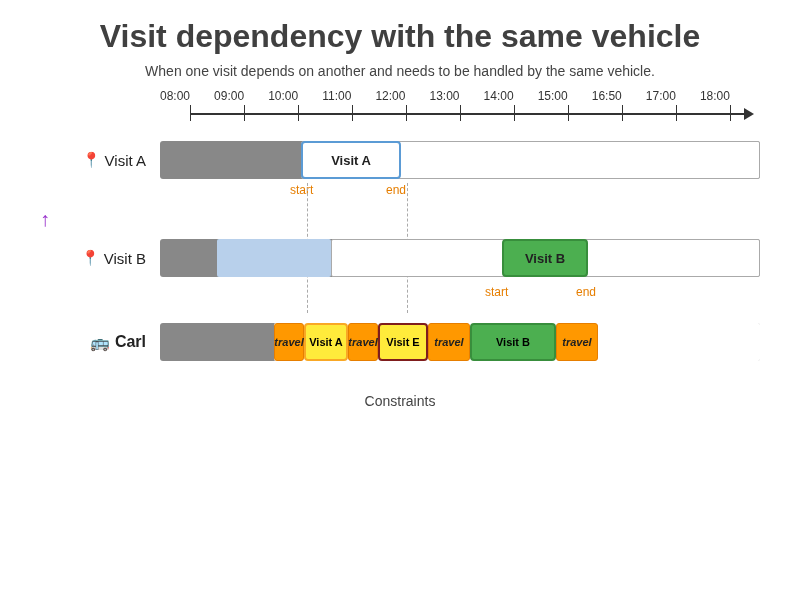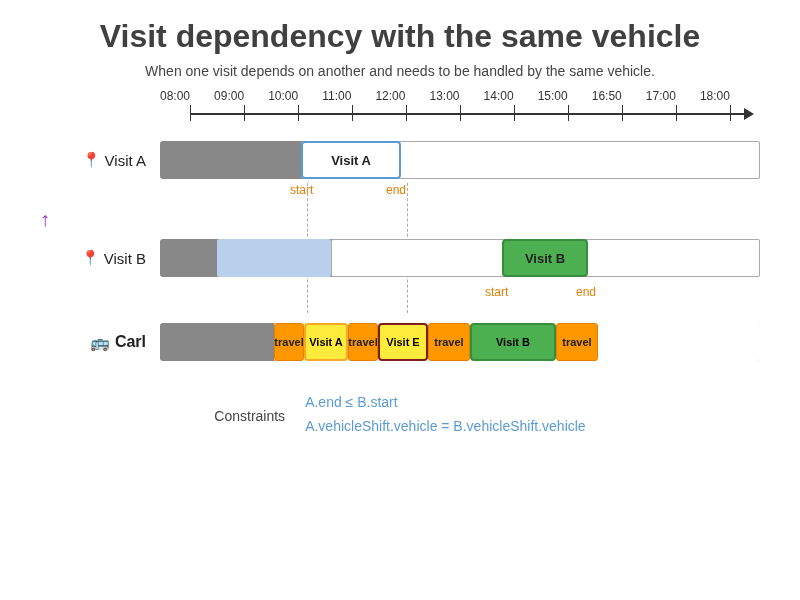--- a/index.html
+++ b/index.html
@@ -244,20 +244,21 @@
       bottom: 4px;
       background: #ff9800;
       border: 1.5px solid #e67e00;
       border-radius: 3px;
       display: flex;
       align-items: center;
       justify-content: center;
       font-size: 11px;
       font-weight: bold;
       color: #222;
+      font-style: italic;
     }
 
     .carl-visit-a {
       background: #ffeb3b;
       border: 2px solid #f9a825;
     }
 
     .carl-visit-e {
       background: #ffeb3b;
       border: 2px solid #7f1d1d;
@@ -416,17 +417,13 @@
       <div class="visit-block carl-visit-b-block" style="left:310px; width:86px; font-size:11px;">Visit B</div>
 
       <div class="travel-block" style="left:396px; width:42px;">travel</div>
     </div>
   </div>
 
 </div>
 
 <div class="constraints-section" style="margin-top:26px;align-items:center;">
   <span class="constraints-label">Constraints</span>
-  <div class="constraints-text">
-    <div>A.end ≤ B.start</div>
-    <div>A.vehicleShift.vehicle = B.vehicleShift.vehicle</div>
-  </div>
 </div>
 
 </body></html>

